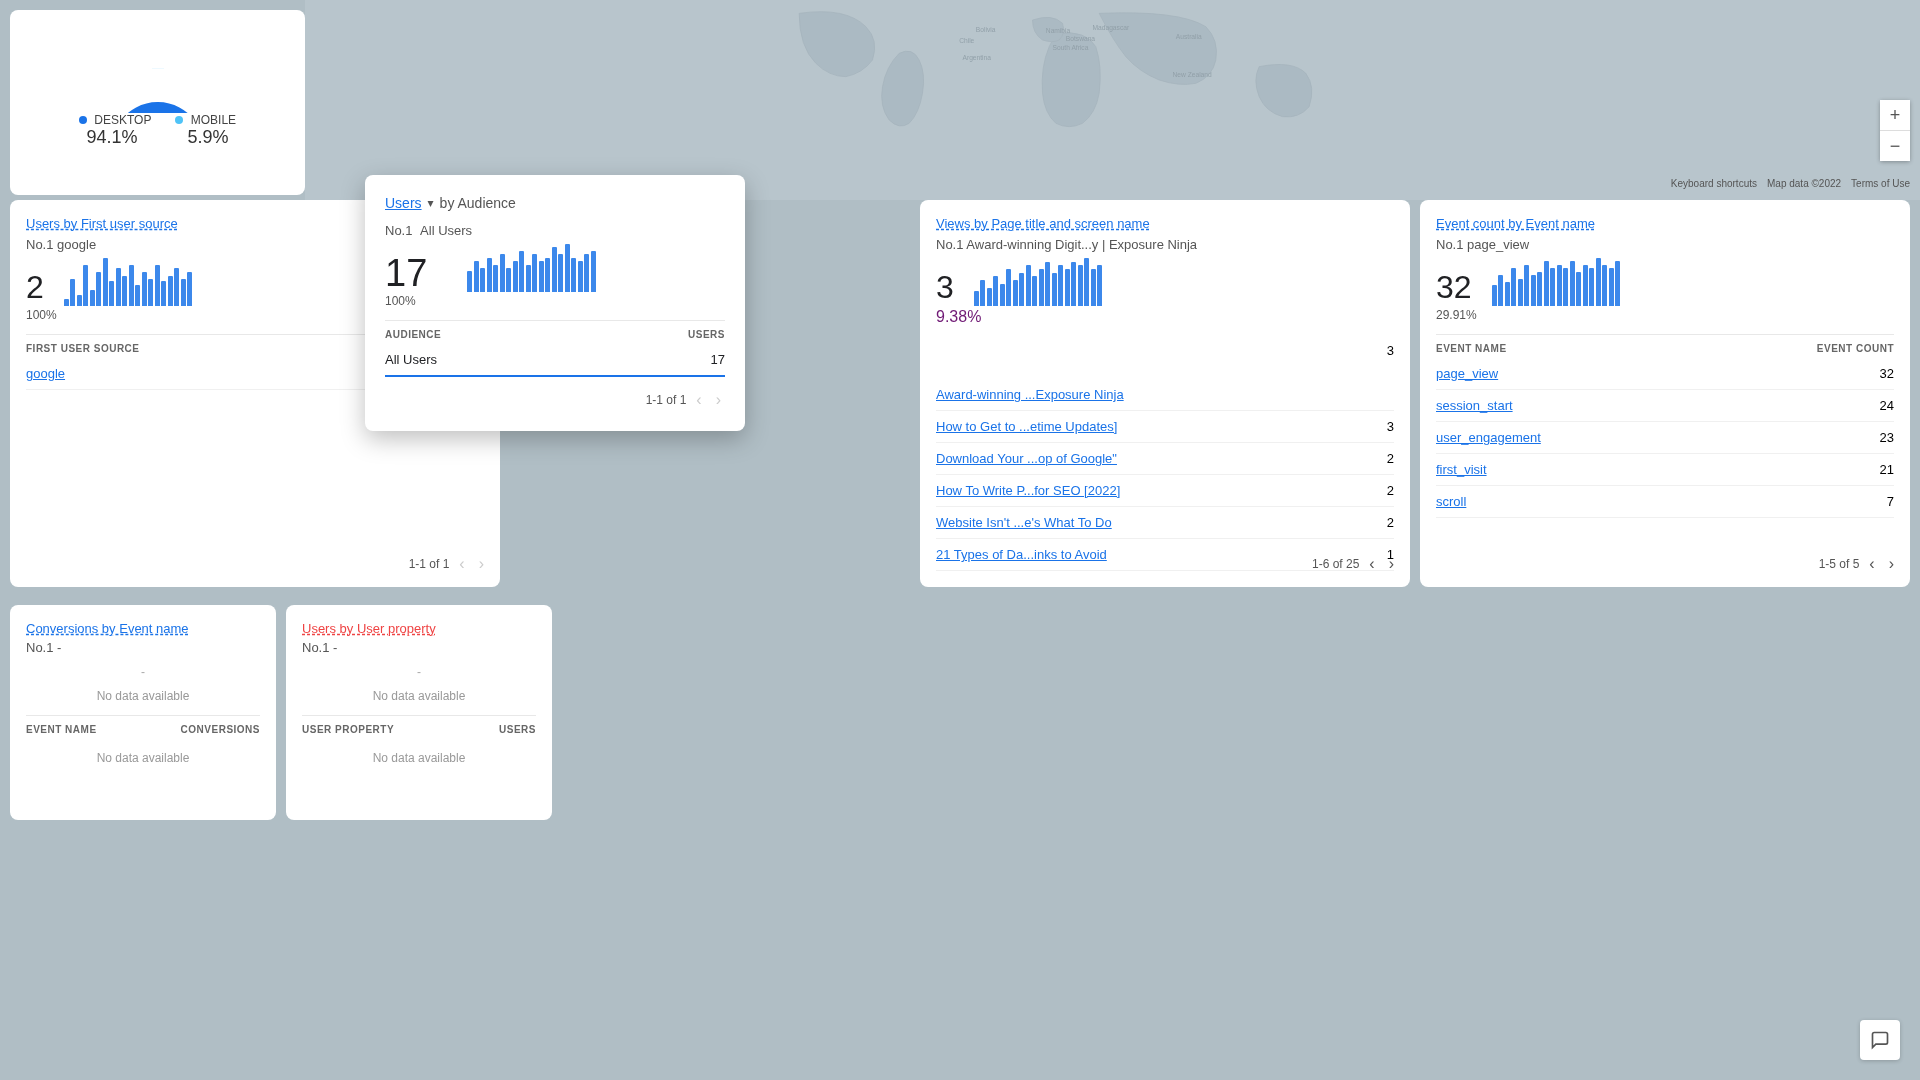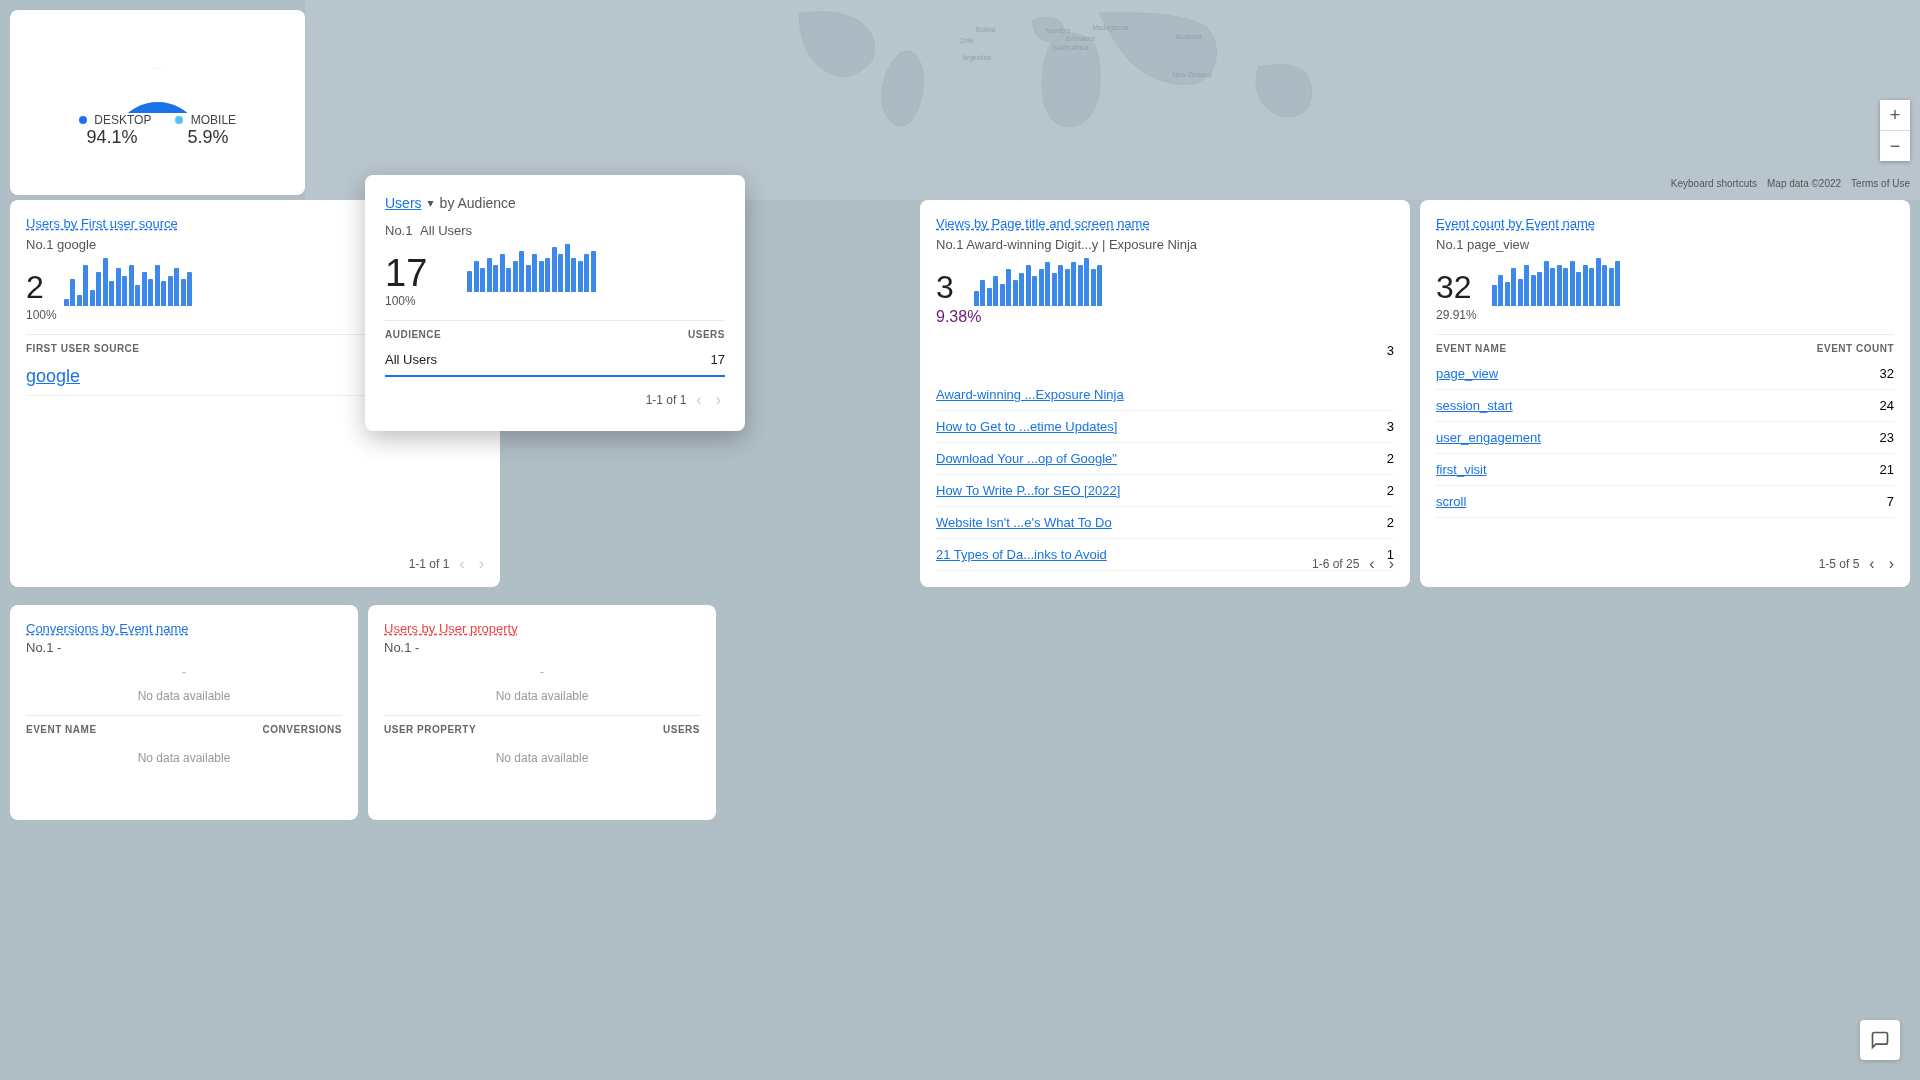--- a/index.html
+++ b/index.html
@@ -171,21 +171,21 @@
       gap: 6px;
       font-size: 12px;
       color: #555;
       margin-top: 12px;
     }
 
     .bottom-card {
       background: #fff;
       border-radius: 8px;
       padding: 16px;
-      width: 348px;
+      width: 266px;
       height: 215px;
       position: relative;
     }
 
     
     .chat-icon {
       position: absolute;
       bottom: 20px;
       right: 20px;
       width: 40px;
@@ -320,21 +320,21 @@
           <div class="spark-bar" style="height: 38.4px;"></div>
           <div class="spark-bar" style="height: 27.4286px;"></div>
           <div class="spark-bar" style="height: 34.2857px;"></div>
         </div>
     </div>
     <div style="font-size:12px;color:#555;margin-bottom:12px;">100%</div>
     <div style="display:flex;justify-content:space-between;font-size:10px;font-weight:600;color:#666;text-transform:uppercase;letter-spacing:0.5px;padding:8px 0 4px;border-top:1px solid #e8e8e8;">
       <span>FIRST USER SOURCE</span>
       <span>USERS</span>
     </div>
-    <div style="display:flex;justify-content:space-between;padding:8px 0;font-size:18px;border-bottom:1px solid #f0f0f0;">
+    <div style="display:flex;justify-content:space-between;padding:8px 0;font-size:13px;border-bottom:1px solid #f0f0f0;">
       <span style="color:#1a73e8;text-decoration:underline;cursor:pointer;">google</span>
       <span>2</span>
     </div>
     <div class="pagination">
       <span>1-1 of 1</span>
       <button class="pg-btn" disabled="">‹</button>
       <button class="pg-btn" disabled="">›</button>
     </div>
   </div>
 

